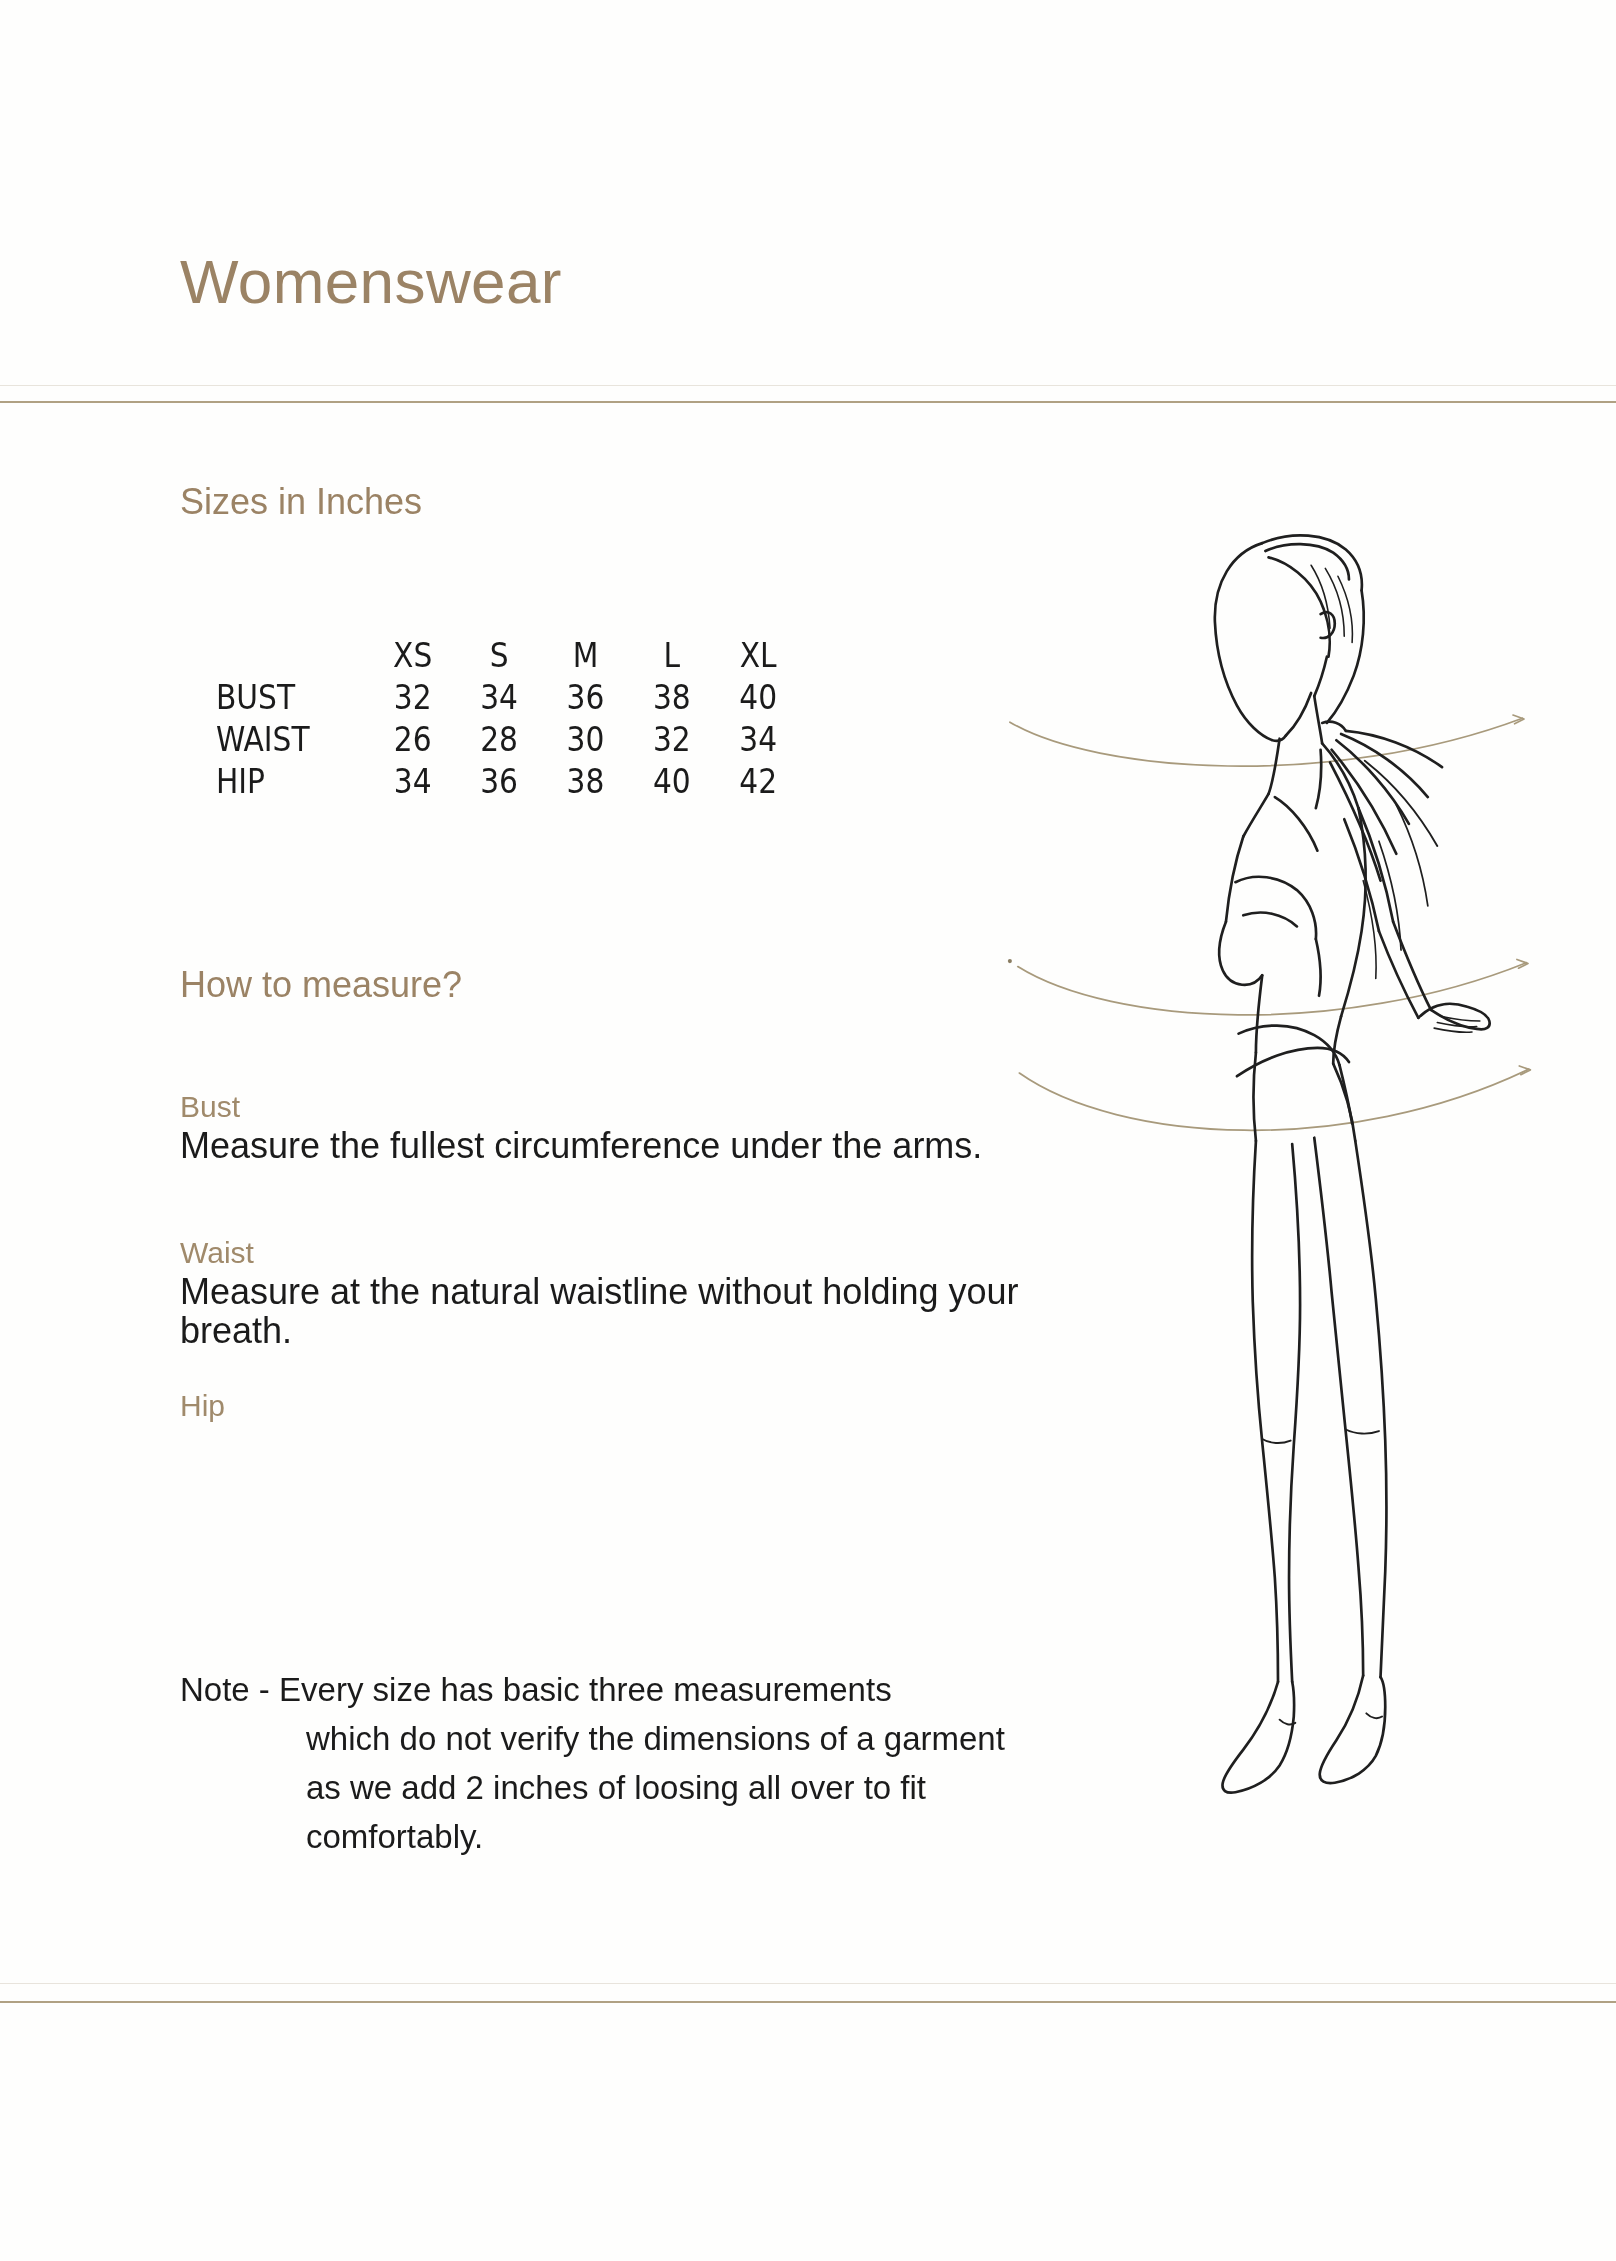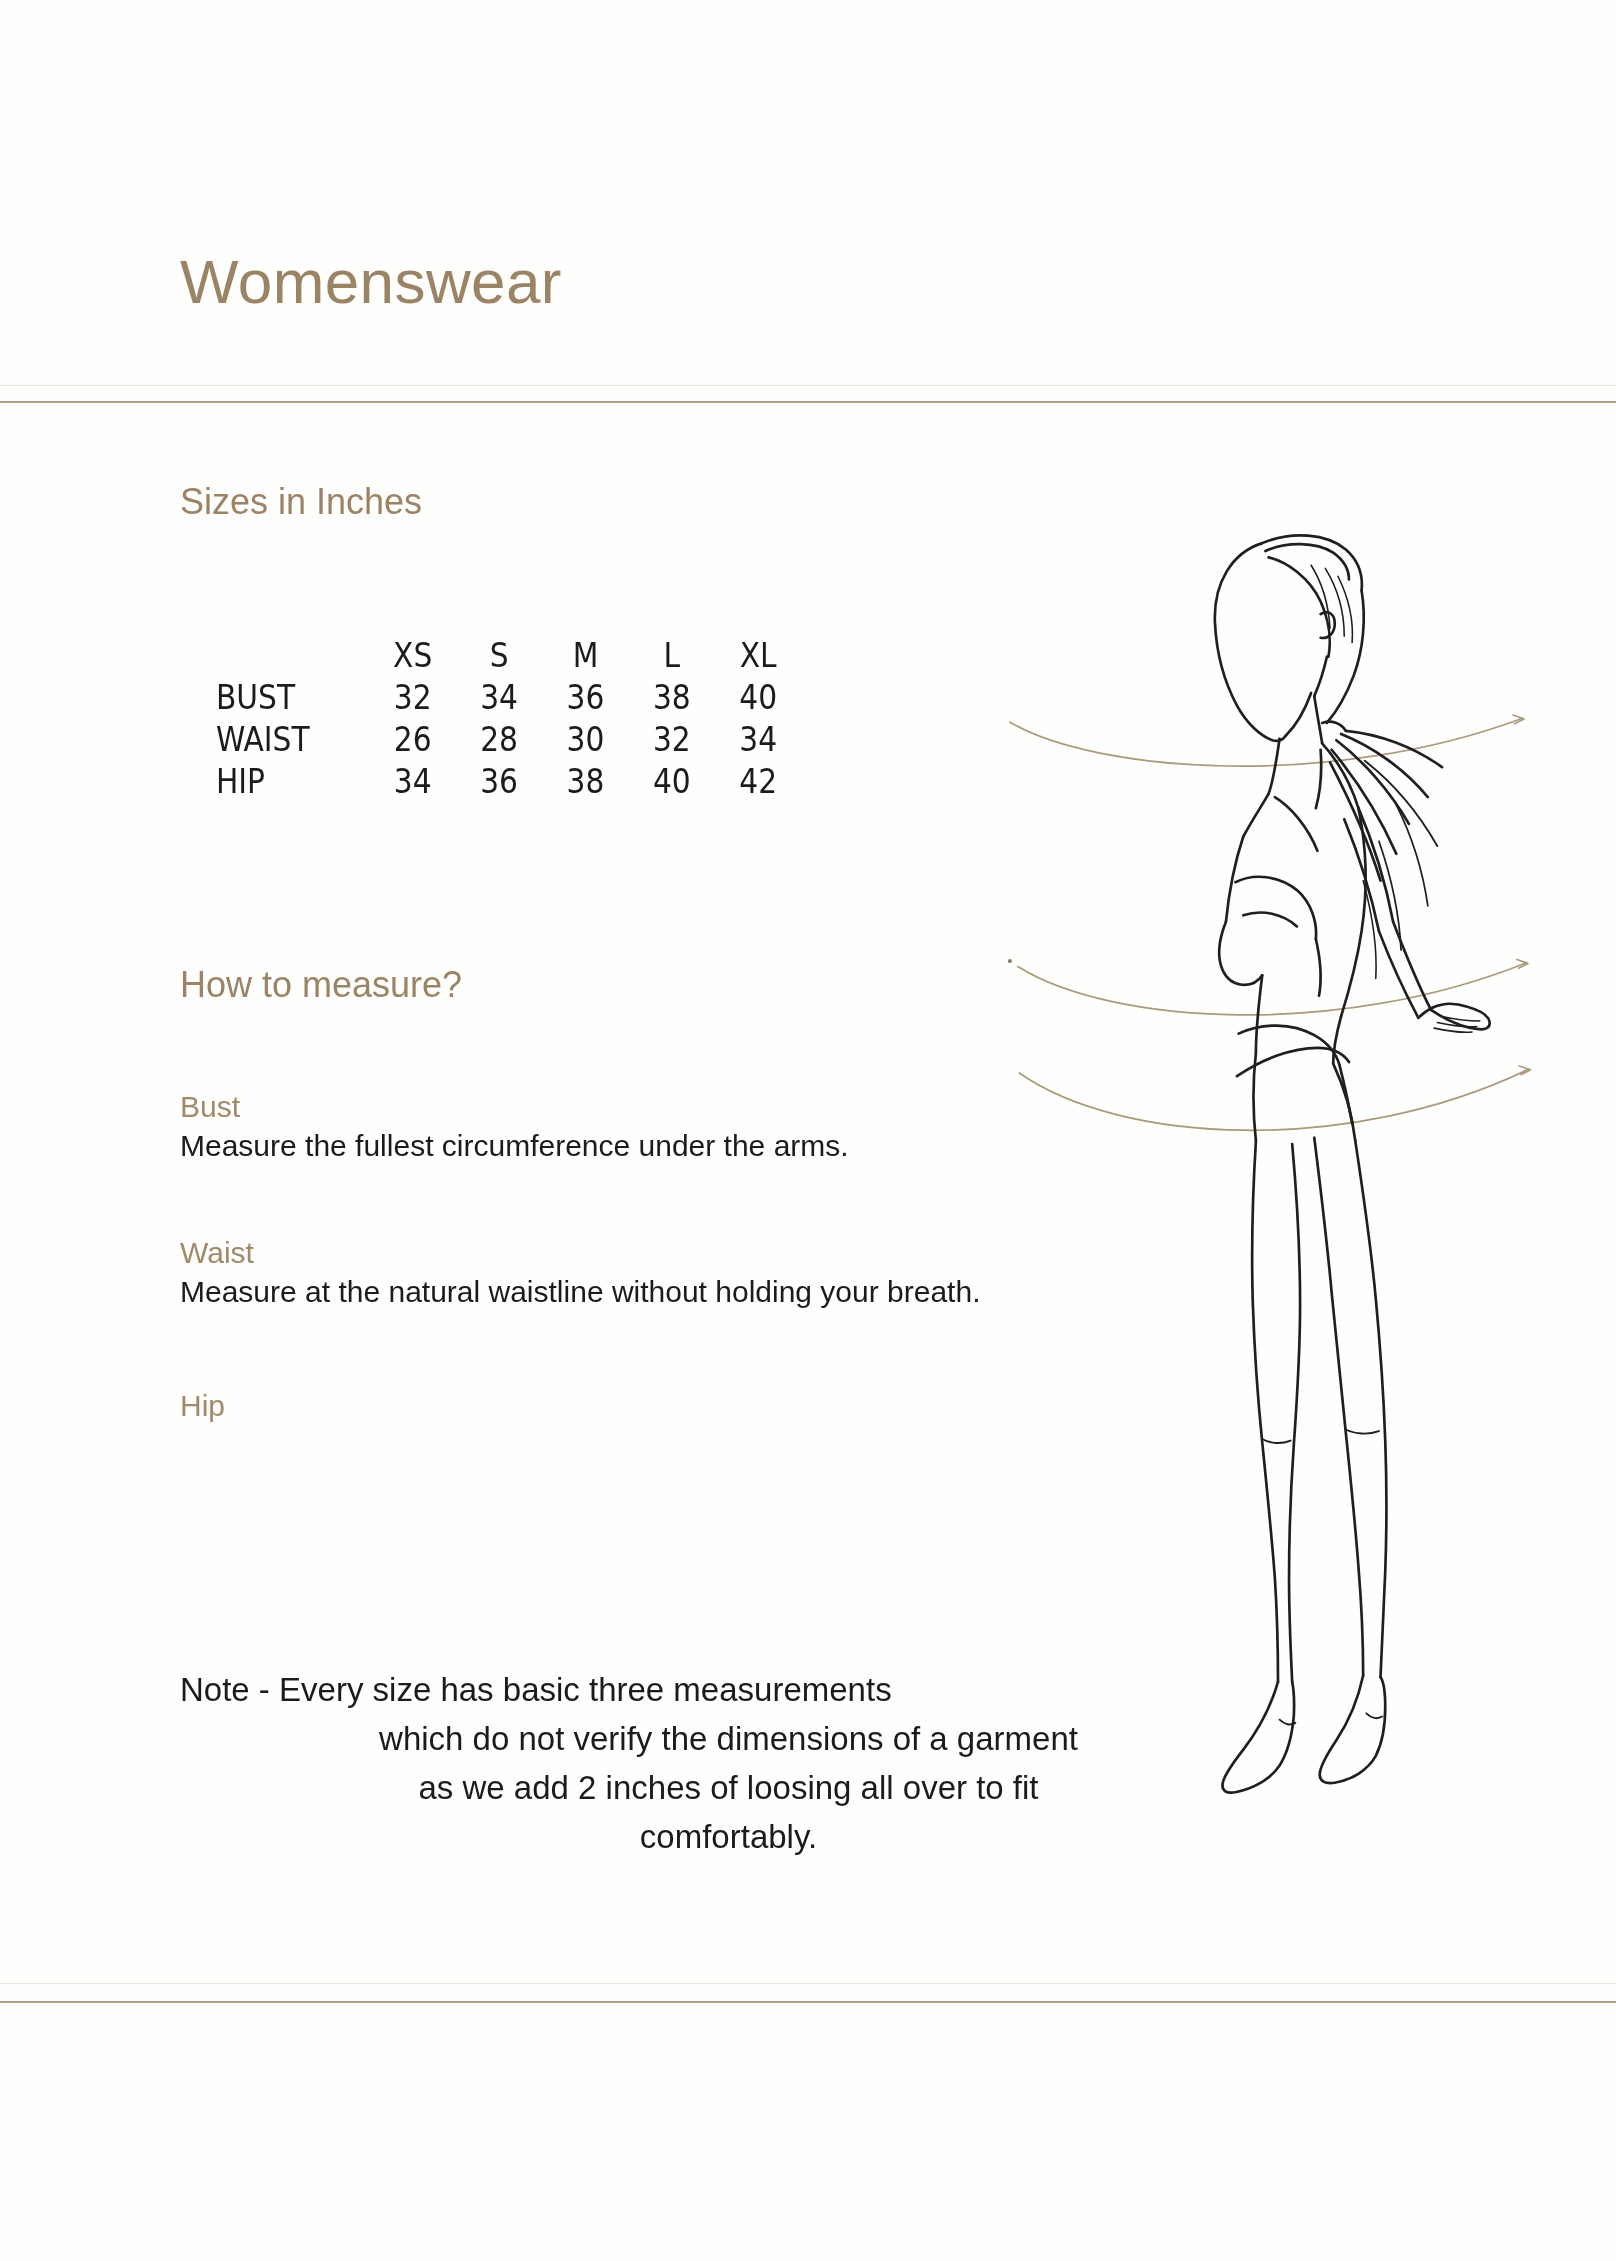--- a/index.html
+++ b/index.html
@@ -96,39 +96,39 @@
   #measure-hip   { top: 1387px; }
 
   .measure-label {
     font-size: 30px;
     color: #a08a6b;
     font-weight: 400;
     line-height: 38px;
     white-space: nowrap;
   }
   .measure-desc {
-    font-size: 30px;
+    font-size: 36px;
     color: #1b1b1b;
     font-weight: 400;
     line-height: 39px;
     max-width: 884px;
   }
 
   
   #note-block {
     position: absolute;
     left: 180px;
     top: 1665px;
     width: 971px;
     font-size: 33px;
     color: #1b1b1b;
     line-height: 49px;
   }
   #note-block .note-line { white-space: nowrap; }
-  #note-block .note-indent { padding-left: 126px; text-align: center; }
+  #note-block .note-indent { padding-left: 126px; }
 
   
   #figure-illustration {
     position: absolute;
     left: 1002px;
     top: 489px;
     width: 552px;
     height: 1452px;
   }
   #figure-illustration svg { display: block; width: 100%; height: 100%; }

